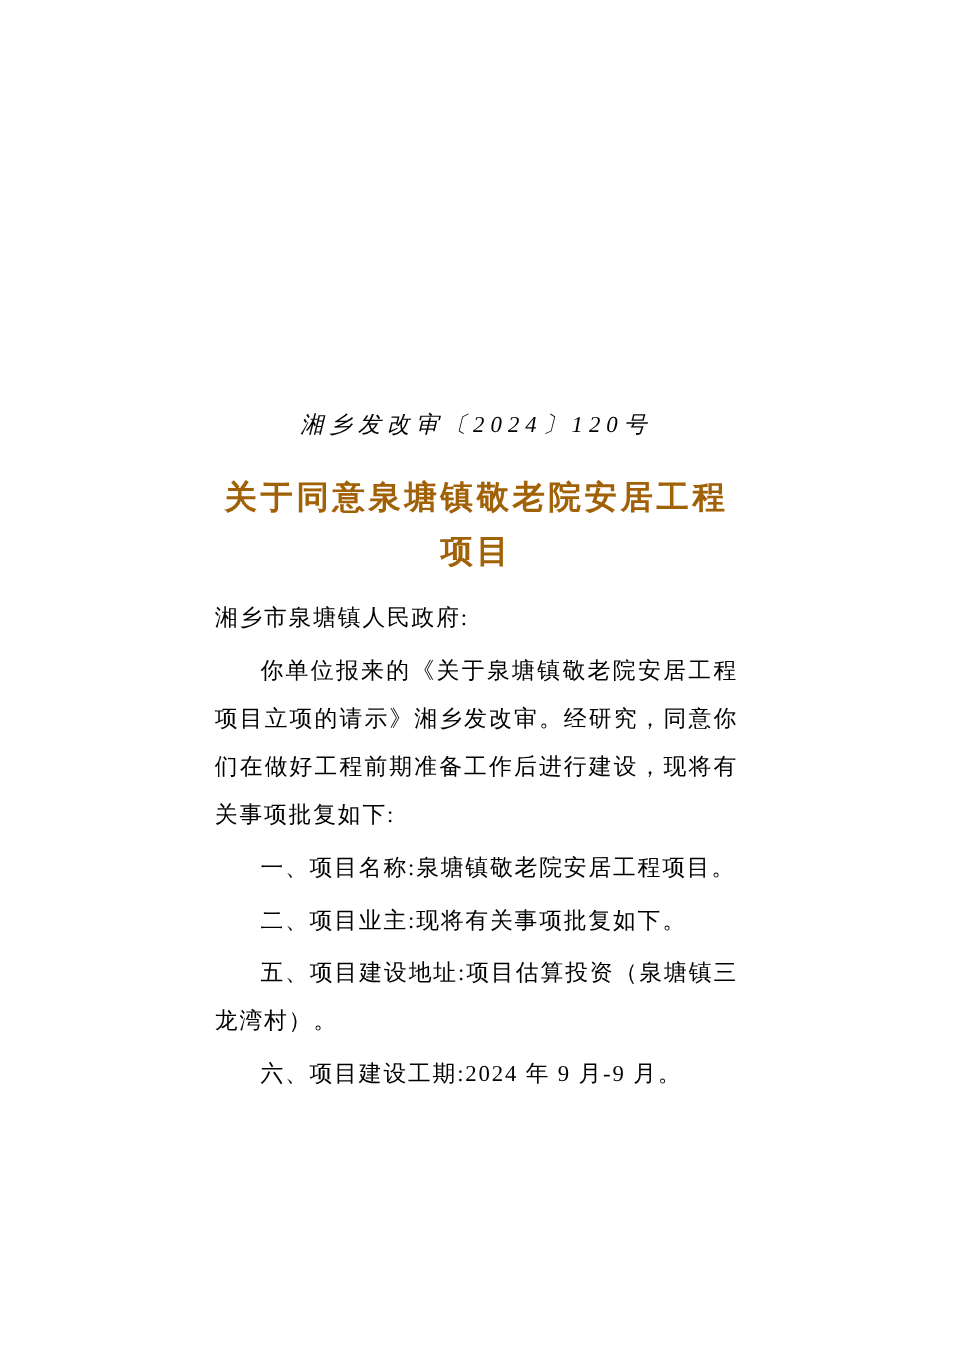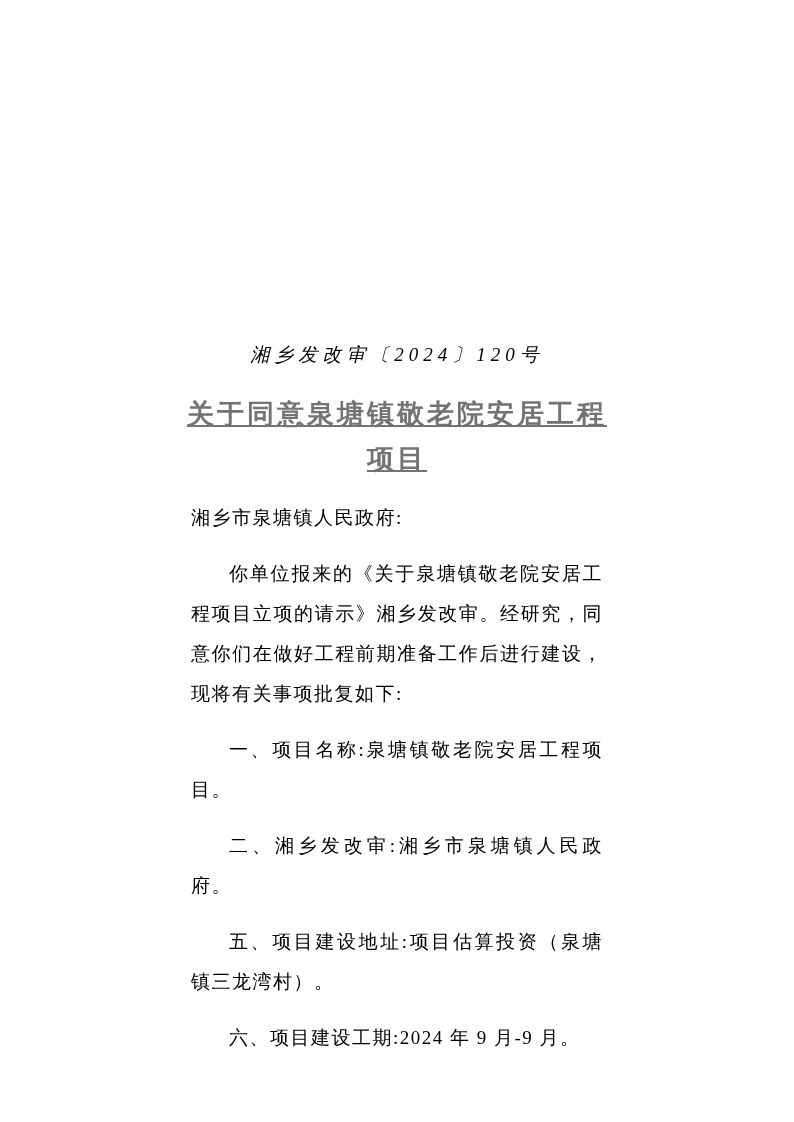--- a/index.html
+++ b/index.html
@@ -28,49 +28,48 @@
     white-space: nowrap;
   }
   .title {
     margin: 26px 0 0 0;
     text-align: center;
     font-size: 27px;
     line-height: 45px;
     font-weight: bold;
     letter-spacing: 3px;
     font-family: "Liberation Sans", "DejaVu Sans", sans-serif;
-    color: #737373;
-    text-decoration: underline;
+    color: #a16207;
   }
   .title-line { display: block; }
   .body-text {
     margin-top: 14px;
     font-size: 19px;
     line-height: 40px;
     letter-spacing: 1.5px;
     text-align: justify;
     text-justify: inter-character;
   }
-  .body-text p { margin: 16px; padding: 0; }
+  .body-text p { margin: 4px; padding: 0; }
   .salutation { text-indent: 0; }
   .para { text-indent: 2em; }
 </style>
 </head>
 <body>
 
 <div class="page">
   <div class="doc-number">湘乡发改审〔2024〕120号</div>
 
   <h1 class="title">
     <span class="title-line">关于同意泉塘镇敬老院安居工程项目</span>
   </h1>
 
   <div class="body-text">
     <p class="salutation">湘乡市泉塘镇人民政府:</p>
     <div id="paragraphs">
         <p class="para">你单位报来的《关于泉塘镇敬老院安居工程项目立项的请示》湘乡发改审。经研究，同意你们在做好工程前期准备工作后进行建设，现将有关事项批复如下:</p>
         <p class="para">一、项目名称:泉塘镇敬老院安居工程项目。</p>
-        <p class="para">二、湘乡发改审:湘乡市泉塘镇人民政府。</p>
+        <p class="para">二、项目业主:现将有关事项批复如下。</p>
         <p class="para">五、项目建设地址:项目估算投资（泉塘镇三龙湾村）。</p>
         <p class="para">六、项目建设工期:2024 年 9 月-9 月。</p>
       </div>
   </div>
 </div>
 
 </body></html>

